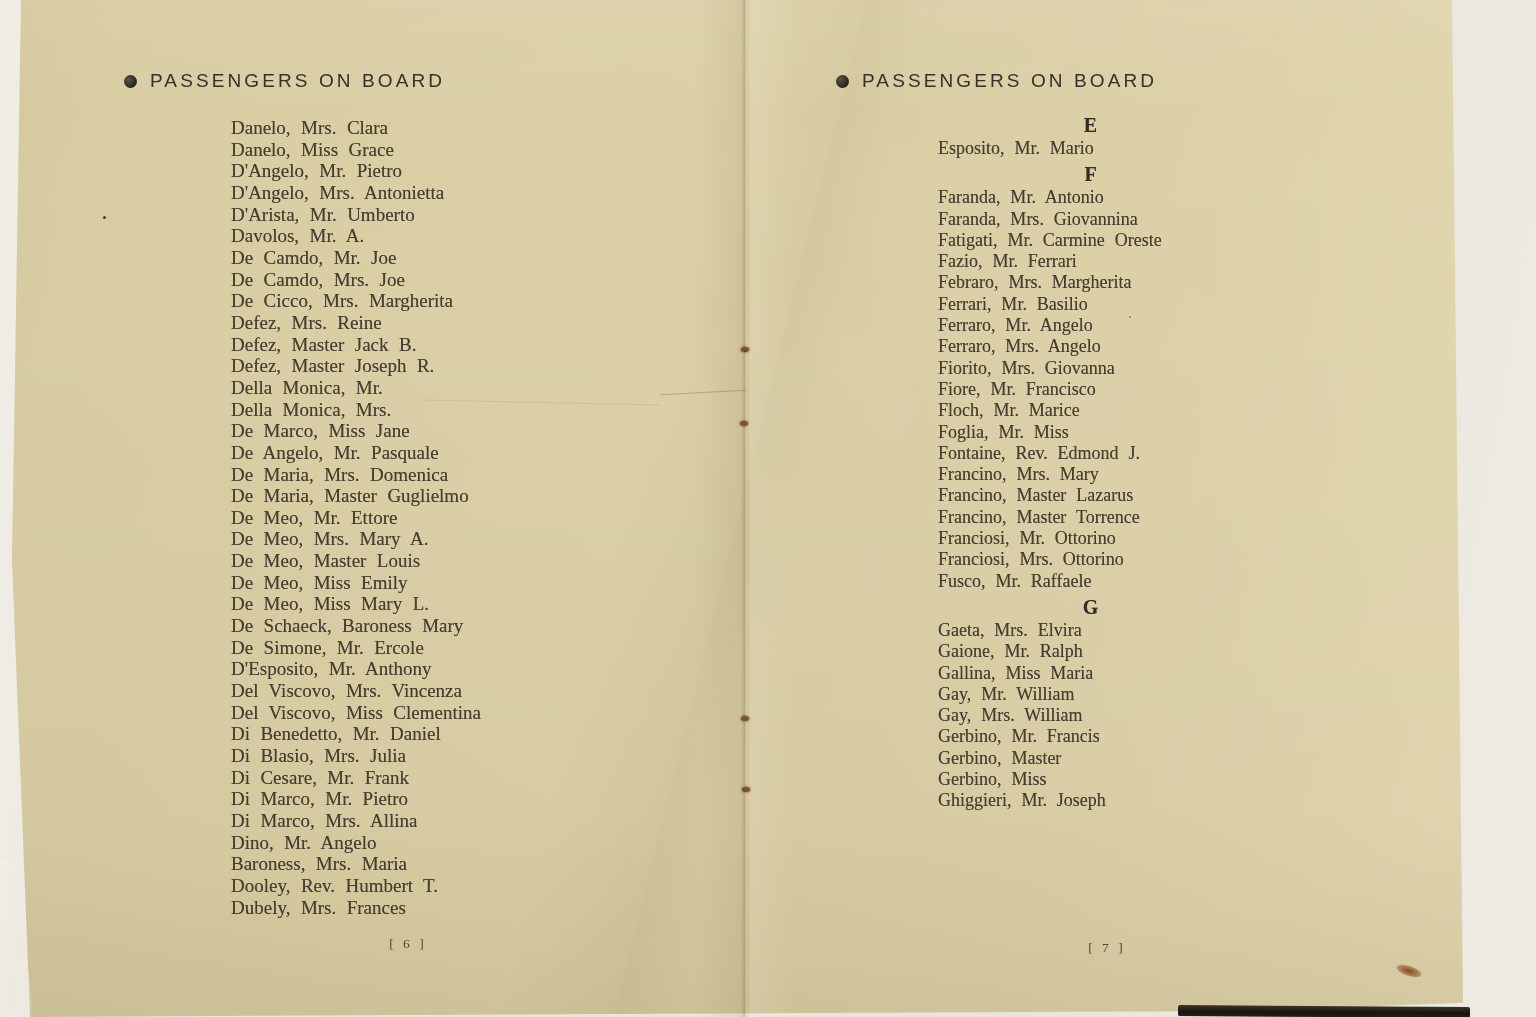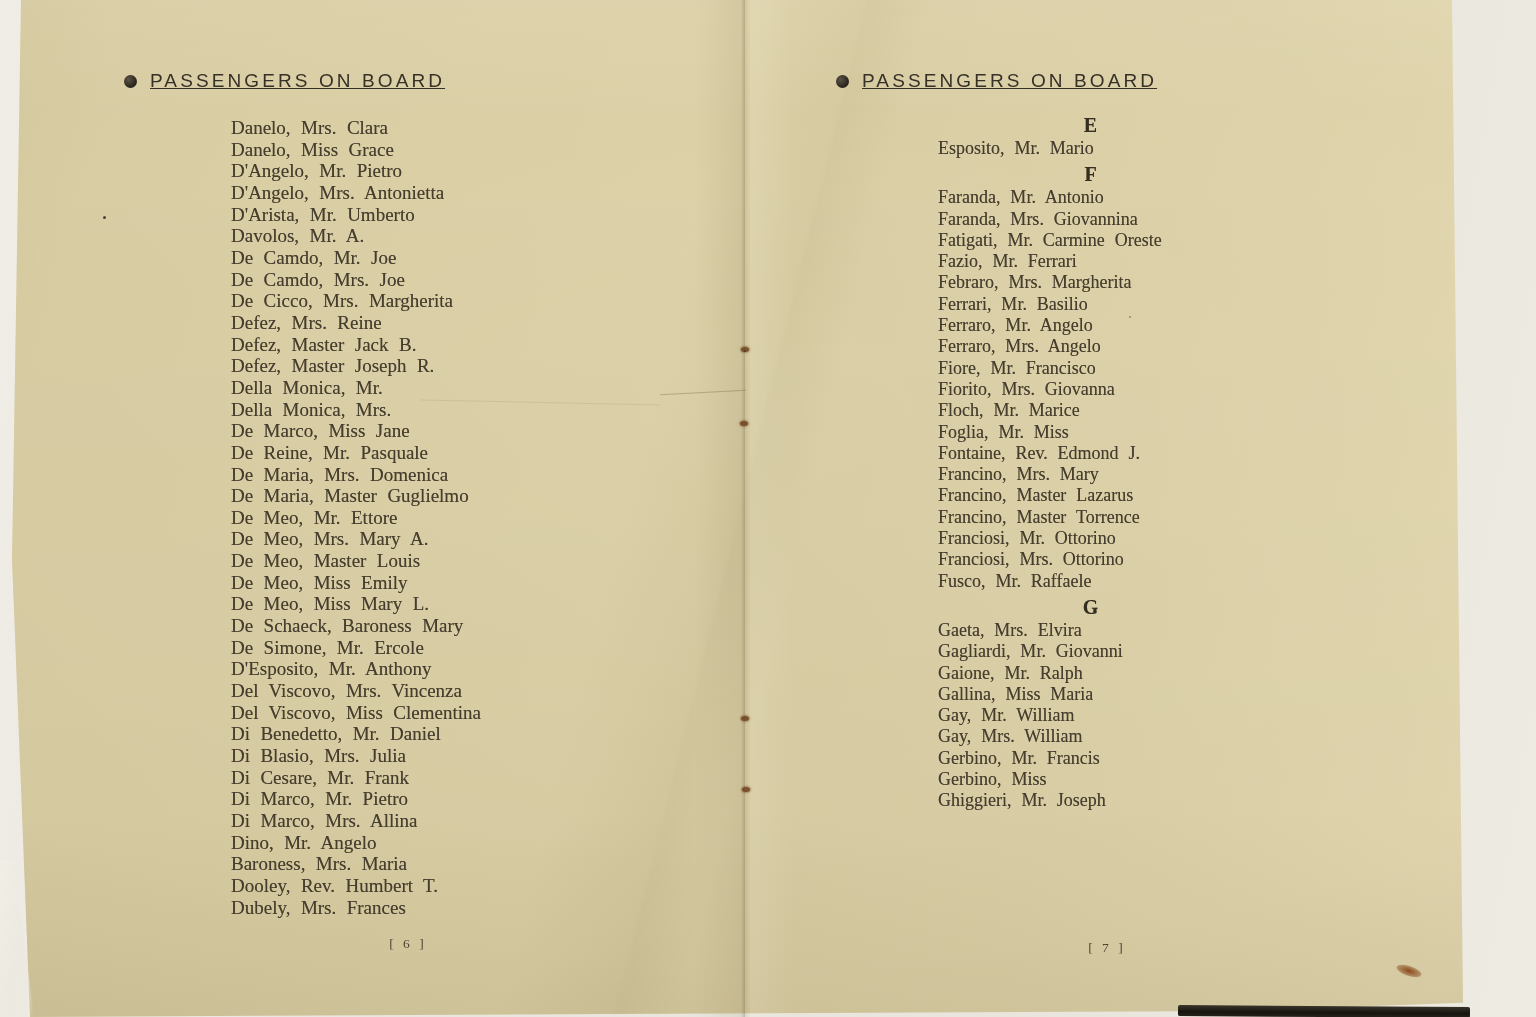--- a/index.html
+++ b/index.html
@@ -70,21 +70,20 @@
     background:linear-gradient(100deg,#f0eee6 0%,#ece9e0 55%,rgba(236,233,224,0) 100%);
     clip-path:polygon(0 0,14px 0,34px 100%,0 100%);
   }
 
   
   .page-header{
     position:absolute;display:flex;align-items:center;gap:13px;
     font-family:"Liberation Sans", sans-serif;
     font-size:19px;letter-spacing:3.1px;color:#363127;
     font-weight:400;
-    text-decoration:underline;
   }
   .bullet{
     width:13px;height:13px;border-radius:50%;
     background:radial-gradient(circle at 35% 35%, #5a5348 0%, #27221a 70%);
     flex:0 0 auto;
   }
   .name-list{
     position:absolute;
     font-size:19px;line-height:21.65px;color:var(--ink);
     word-spacing:0.30em;
@@ -150,21 +149,21 @@
         <div>Davolos, Mr. A.</div>
         <div>De Camdo, Mr. Joe</div>
         <div>De Camdo, Mrs. Joe</div>
         <div>De Cicco, Mrs. Margherita</div>
         <div>Defez, Mrs. Reine</div>
         <div>Defez, Master Jack B.</div>
         <div>Defez, Master Joseph R.</div>
         <div>Della Monica, Mr.</div>
         <div>Della Monica, Mrs.</div>
         <div>De Marco, Miss Jane</div>
-        <div>De Reine, Mr. Pasquale</div>
+        <div>De Angelo, Mr. Pasquale</div>
         <div>De Maria, Mrs. Domenica</div>
         <div>De Maria, Master Guglielmo</div>
         <div>De Meo, Mr. Ettore</div>
         <div>De Meo, Mrs. Mary A.</div>
         <div>De Meo, Master Louis</div>
         <div>De Meo, Miss Emily</div>
         <div>De Meo, Miss Mary L.</div>
         <div>De Schaeck, Baroness Mary</div>
         <div>De Simone, Mr. Ercole</div>
         <div>D'Esposito, Mr. Anthony</div>
@@ -195,39 +194,39 @@
         <div>Esposito, Mr. Mario</div>
         <div class="letter-heading">F</div>
         <div>Faranda, Mr. Antonio</div>
         <div>Faranda, Mrs. Giovannina</div>
         <div>Fatigati, Mr. Carmine Oreste</div>
         <div>Fazio, Mr. Ferrari</div>
         <div>Febraro, Mrs. Margherita</div>
         <div>Ferrari, Mr. Basilio</div>
         <div>Ferraro, Mr. Angelo</div>
         <div>Ferraro, Mrs. Angelo</div>
+        <div>Fiorito, Mrs. Giovanna</div>
         <div>Fiore, Mr. Francisco</div>
-        <div>Fiorito, Mrs. Giovanna</div>
         <div>Floch, Mr. Marice</div>
         <div>Foglia, Mr. Miss</div>
         <div>Fontaine, Rev. Edmond J.</div>
         <div>Francino, Mrs. Mary</div>
         <div>Francino, Master Lazarus</div>
         <div>Francino, Master Torrence</div>
         <div>Franciosi, Mr. Ottorino</div>
         <div>Franciosi, Mrs. Ottorino</div>
         <div>Fusco, Mr. Raffaele</div>
         <div class="letter-heading">G</div>
         <div>Gaeta, Mrs. Elvira</div>
-        <div>Gagliardi, Mr. Giovanni</div>
         <div>Gaione, Mr. Ralph</div>
         <div>Gallina, Miss Maria</div>
         <div>Gay, Mr. William</div>
         <div>Gay, Mrs. William</div>
         <div>Gerbino, Mr. Francis</div>
+        <div>Gerbino, Master</div>
         <div>Gerbino, Miss</div>
         <div>Ghiggieri, Mr. Joseph</div>
       </div>
 
     <div class="page-number" style="left:1062px;top:940px;">[ 7 ]</div>
   </div>
 
 </div>
 
 </body></html>

